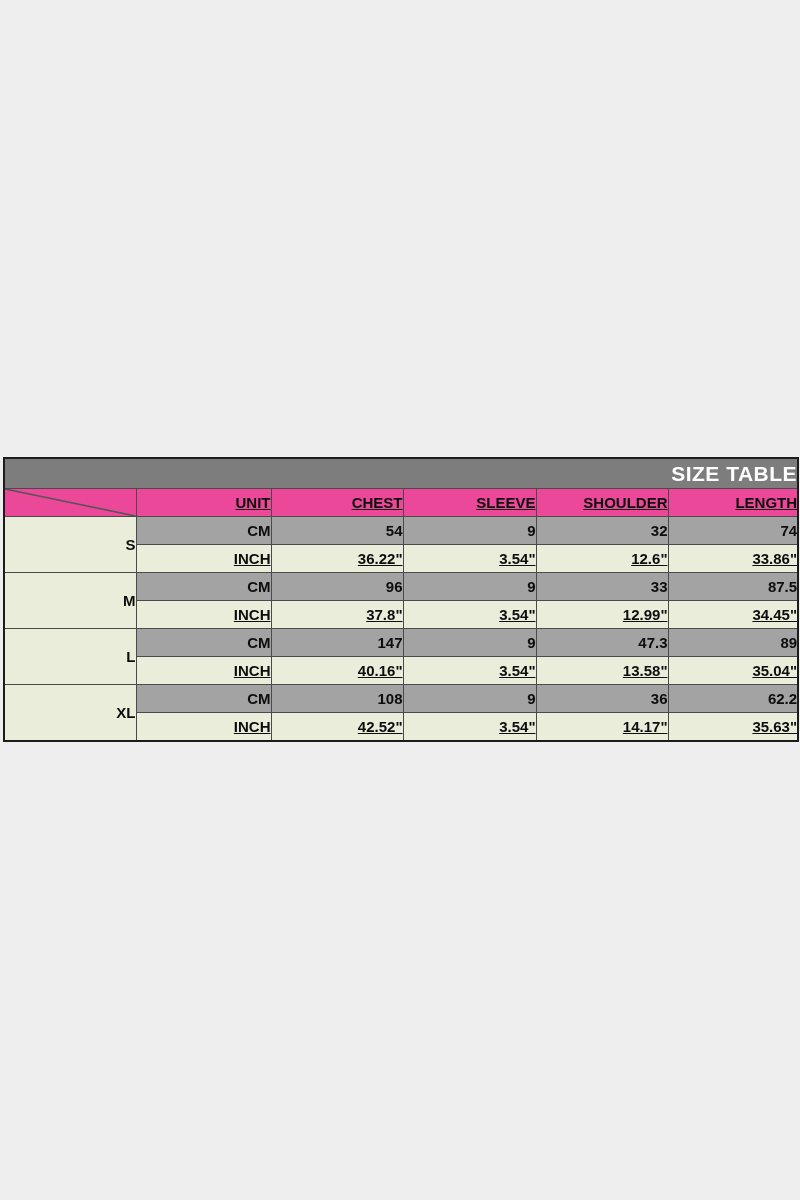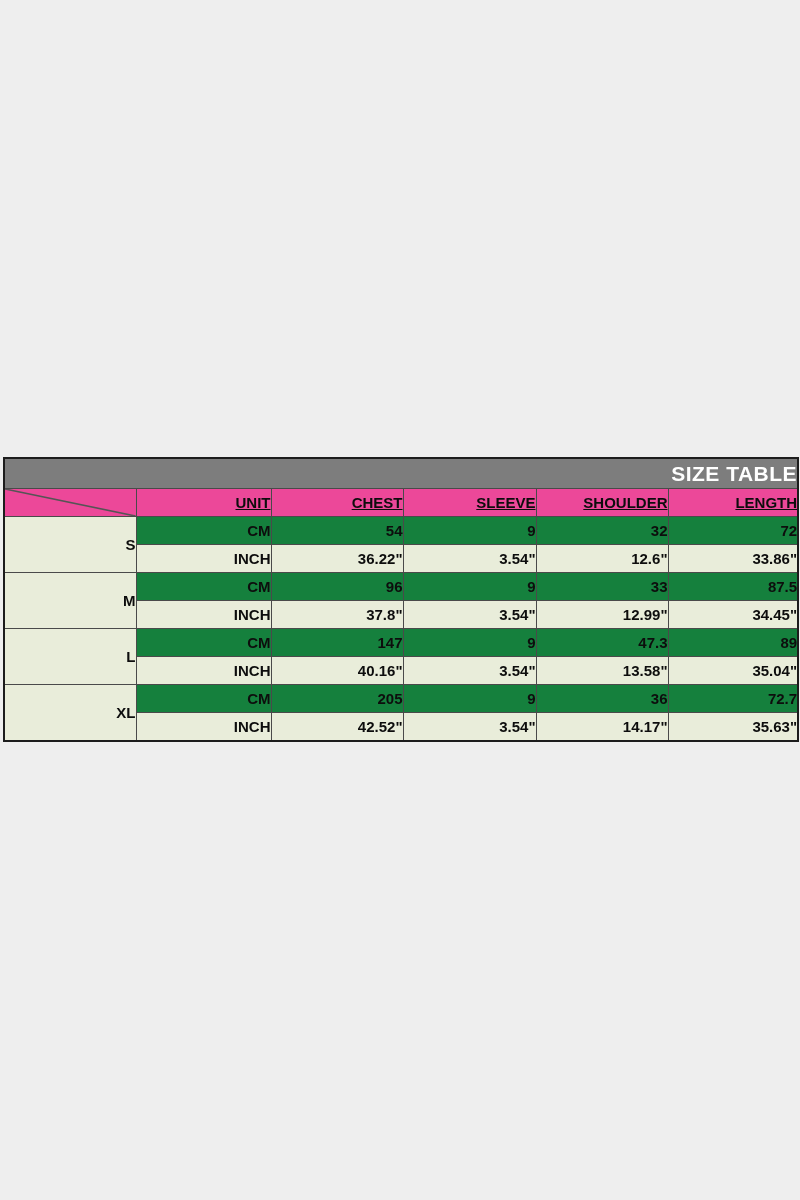--- a/index.html
+++ b/index.html
@@ -46,22 +46,22 @@
     letter-spacing: 0.5px;
   }
   tr.header-row th {
     background: #ec4899;
     height: 27px;
     text-decoration: underline;
   }
   tbody tr {
     height: 28px;
   }
-  tr.row-cm td { background: #15803d; margin-top: 44px; }
-  tr.row-inch td { background: #e9edda; }
+  tr.row-cm td { background: #a3a3a3; margin-top: 44px; }
+  tr.row-inch td { background: #e9edda; text-decoration: underline; }
   th.size-cell { background: #e9edda; }
   th.diag-cell {
     background: #ffffff;
     position: relative;
   }
   th.diag-cell svg {
     position: absolute;
     left: 0; top: 0;
     width: 100%; height: 100%;
     display: block;
@@ -98,21 +98,21 @@
       </tr>
     </thead>
     <tbody>
 
       <tr class="row-cm">
         <th rowspan="2" class="size-cell">S</th>
         <td>CM</td>
         <td>54</td>
         <td>9</td>
         <td>32</td>
-        <td>72</td>
+        <td>74</td>
       </tr>
       <tr class="row-inch">
         <td>INCH</td>
         <td>36.22"</td>
         <td>3.54"</td>
         <td>12.6"</td>
         <td>33.86"</td>
       </tr>
 
       <tr class="row-cm">
@@ -143,24 +143,24 @@
         <td>INCH</td>
         <td>40.16"</td>
         <td>3.54"</td>
         <td>13.58"</td>
         <td>35.04"</td>
       </tr>
 
       <tr class="row-cm">
         <th rowspan="2" class="size-cell">XL</th>
         <td>CM</td>
-        <td>205</td>
+        <td>108</td>
         <td>9</td>
         <td>36</td>
-        <td>72.7</td>
+        <td>62.2</td>
       </tr>
       <tr class="row-inch">
         <td>INCH</td>
         <td>42.52"</td>
         <td>3.54"</td>
         <td>14.17"</td>
         <td>35.63"</td>
       </tr>
     </tbody>
   </table>

